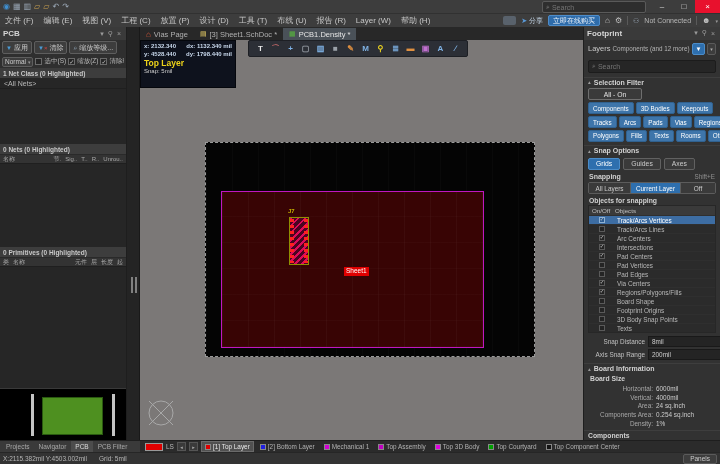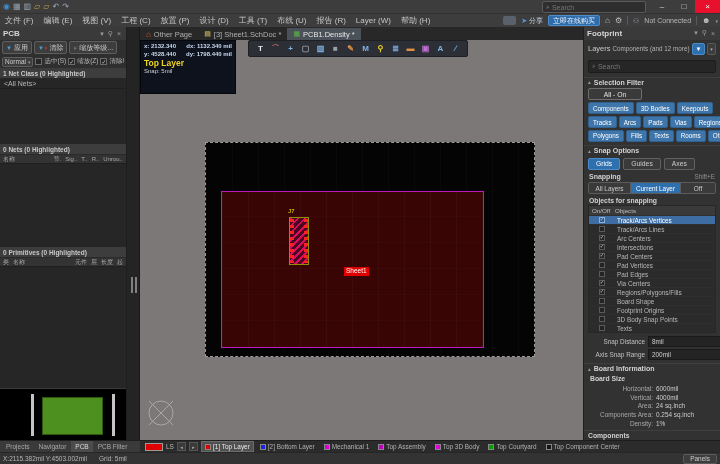--- a/index.html
+++ b/index.html
@@ -63,21 +63,21 @@
 .g1{left:4px}.g2{left:8px}
 
 .center{flex:1;display:flex;flex-direction:column;min-width:0}
 .dtabs{height:13px;background:#282828;display:flex;align-items:flex-end;font-size:7.5px;color:#b0b0b0}
 .dtab{height:12px;display:flex;align-items:center;gap:3px;padding:0 6px;white-space:nowrap}
 .dtab.active{background:#4a5158;color:#e5e5e5}
 .ic-home{color:#e05a3a;font-size:8px}
 .ic-sch{color:#d8c060;font-size:7px}
 .ic-pcb{color:#58b33e;font-size:7px}
 .canvas{flex:1;background:#7b7877;position:relative;overflow:hidden}
-.hud{position:absolute;left:0;top:0;width:96px;background:rgba(8,13,24,0.95);border:1px solid #05070c;padding:1px 3px 18px;z-index:6}
+.hud{position:absolute;left:0;top:0;width:96px;background:rgba(8,13,24,0.95);border:1px solid #05070c;padding:1px 3px 12px;z-index:6}
 .hudrow{display:flex;justify-content:space-between;font-size:6px;font-weight:bold;color:#c8d8ec;line-height:8px;white-space:nowrap}
 .hudlayer{font-size:8.5px;font-weight:bold;color:#ecd21a;line-height:10px}
 .hudsnap{font-size:6px;color:#d2d2d2;line-height:7px}
 .ctoolbar{position:absolute;left:108px;top:0;height:17px;background:#2c2f36;border:1px solid #1d1f24;border-radius:2px;display:flex;align-items:center;padding:0 4px;z-index:5}
 .ti{width:15px;text-align:center;font-size:8px;font-weight:bold;line-height:1}
 .c-w{color:#e8e8e8}.c-red{color:#d87070}.c-blu{color:#7fb2e5}.c-gry{color:#9aa0a8}.c-org{color:#e09040}.c-yel{color:#e8d020}.c-pur{color:#c070d0}
 .board{position:absolute;left:65px;top:102px;width:330px;height:215px;background:#040404;border:1px dashed #999;
  background-image:repeating-linear-gradient(90deg,rgba(255,255,255,0.02) 0 1px,transparent 1px 26px)}
 .inner{position:absolute;left:15px;top:48px;width:263px;height:157px;background:#380404;border:1px solid #c017c0;
  background-image:repeating-linear-gradient(90deg,rgba(255,255,255,0.03) 0 1px,transparent 1px 26px),repeating-linear-gradient(0deg,rgba(255,255,255,0.02) 0 1px,transparent 1px 26px)}
@@ -272,21 +272,21 @@
 
     <div class="split">
       <div class="grip g1"></div>
       <div class="grip g2"></div>
     </div>
 
     <div class="center">
       <div class="dtabs">
         <div class="dtab">
           <span class="ic-home">⌂</span>
-          <span>Other Page</span>
+          <span>Vias Page</span>
         </div>
         <div class="dtab">
           <span class="ic-sch">▤</span>
           <span>[3] Sheet1.SchDoc *</span>
         </div>
         <div class="dtab active">
           <span class="ic-pcb">▦</span>
           <span>PCB1.Density *</span>
         </div>
       </div>

